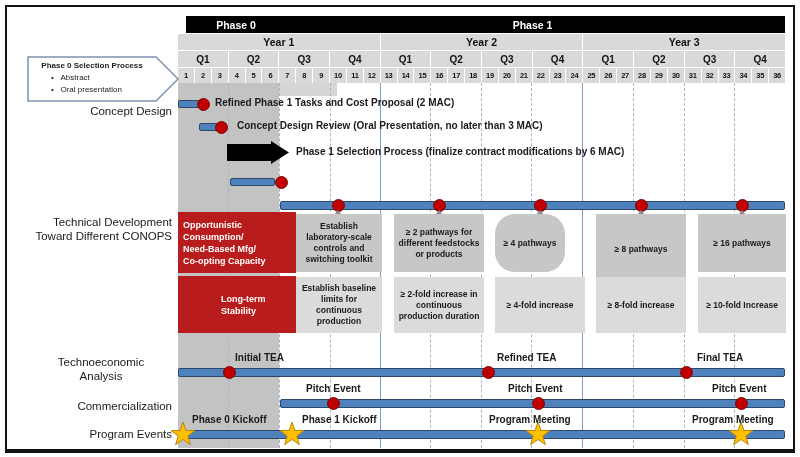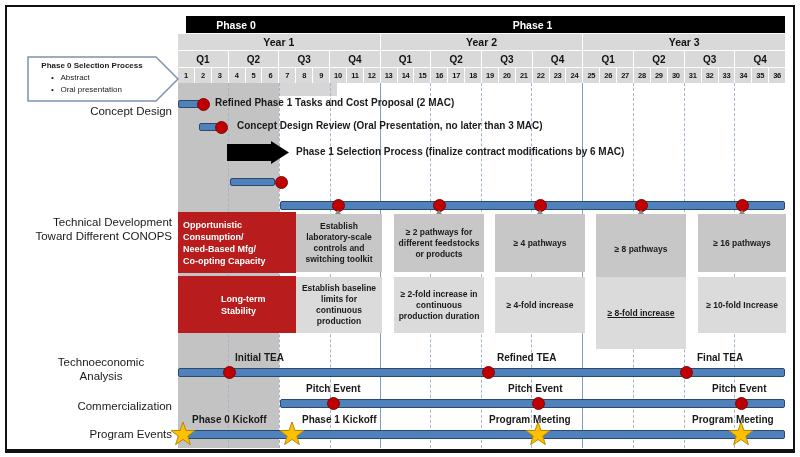--- a/index.html
+++ b/index.html
@@ -173,24 +173,24 @@
     <div>Co-opting Capacity</div>
   </div>
   <div class="abs blackbox" style="left:178px;top:276px;width:118px;height:57px;padding-left:43px;">
     <div>Long-term Stability</div>
   </div>
   <div id="milestone-boxes" class="abs" style="left:0;top:0;">
       <div class="abs msbox boxA" style="left: 296px; top: 214px; width: 86px; height: 58px;">Establish laboratory-scale controls and switching toolkit</div>
       <div class="abs msbox boxB" style="left: 296px; top: 277px; width: 86px; height: 56px;">Establish baseline limits for continuous production</div>
       <div class="abs msbox boxA" style="left: 394px; top: 214px; width: 90px; height: 58px;">≥ 2 pathways for different feedstocks or products</div>
       <div class="abs msbox boxB" style="left: 394px; top: 277px; width: 90px; height: 56px;">≥ 2-fold increase in continuous production duration</div>
-      <div class="abs msbox boxA" style="left: 495px; top: 214px; width: 90px; height: 58px;">≥ 4 pathways</div>
+      <div class="abs msbox boxA" style="left: 495px; top: 214px; width: 70px; height: 58px; border-radius: 20px;">≥ 4 pathways</div>
       <div class="abs msbox boxB" style="left: 495px; top: 277px; width: 90px; height: 56px;">≥ 4-fold increase</div>
       <div class="abs msbox boxA" style="left: 596px; top: 214px; width: 90px; height: 70px;">≥ 8 pathways</div>
-      <div class="abs msbox boxB" style="left: 596px; top: 277px; width: 90px; height: 72px; text-decoration: underline;">≥ 8-fold increase</div>
+      <div class="abs msbox boxB" style="left: 596px; top: 277px; width: 90px; height: 56px;">≥ 8-fold increase</div>
       <div class="abs msbox boxA" style="left: 698px; top: 214px; width: 88px; height: 58px;">≥ 16 pathways</div>
       <div class="abs msbox boxB" style="left: 698px; top: 277px; width: 88px; height: 56px;">≥ 10-fold Increase</div>
     </div>
 
   <div class="abs rowlabel" style="left:30px;top:355px;width:142px;text-align:center;">
     <div>Technoeconomic</div>
     <div>Analysis</div>
   </div>
   <div class="abs bar" style="left:178px;top:368px;width:607px;height:9px;"></div>
   <div id="tea-markers" class="abs" style="left:0;top:0;">

